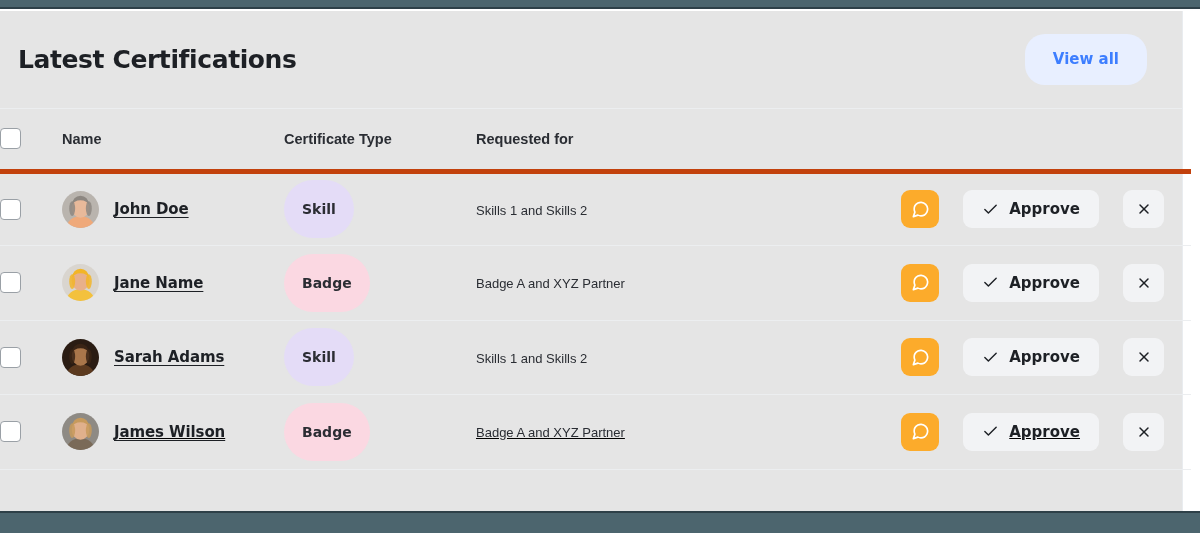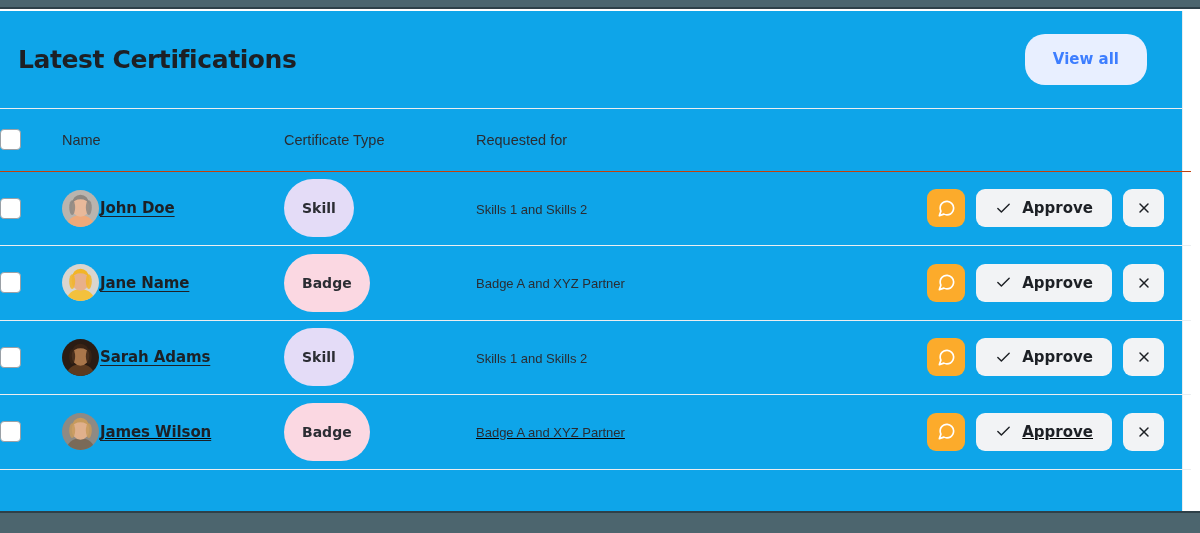--- a/index.html
+++ b/index.html
@@ -29,21 +29,21 @@
   .chrome-bar.top    { top: 0;  height: 9px;  border-bottom: 2px solid #2e4048; }
   .chrome-bar.bottom { bottom: 0; height: 22px; border-top: 2px solid #2e4048; }
 
   
   .card {
     position: absolute;
     top: 11px;
     left: 0;
     width: 1183px;
     height: 500px;
-    background: #0ea5e9;
+    background: #e5e5e5;
     border-right: 1px solid #e9ecef;
   }
 
   
   .card-header {
     display: flex;
     align-items: center;
     justify-content: space-between;
     height: 98px;
     padding: 0 35px 0 18px;
@@ -79,23 +79,23 @@
   .col-type  { width: 192px; }
   .col-req   { width: 420px; }
   .col-act   { width: 295px; }
 
   .tbl thead th {
     height: 62px;
     text-align: left;
     vertical-align: middle;
     font-family: "Liberation Sans", sans-serif;
     font-size: 14.5px;
-    font-weight: 400;
+    font-weight: 700;
     color: #2a2d33;
-    border-bottom: 1px solid #c2410c;
+    border-bottom: 5px solid #c2410c;
     padding: 0;
   }
 
   .tbl tbody td {
     height: 74.5px;
     vertical-align: middle;
     border-bottom: 1px solid #eceef0;
     padding: 0;
   }
 
@@ -112,21 +112,21 @@
     height: 21px;
     border: 1.6px solid #9aa0a6;
     border-radius: 4px;
     background: #fff;
     display: inline-block;
     cursor: pointer;
     vertical-align: middle;
   }
 
   
-  .name-wrap { display: flex; align-items: center; gap: 1px; }
+  .name-wrap { display: flex; align-items: center; gap: 15px; }
 
   .avatar {
     width: 37px;
     height: 37px;
     border-radius: 50%;
     flex: 0 0 37px;
     overflow: hidden;
     position: relative;
   }
   .avatar .av-svg { display: block; width: 37px; height: 37px; }
@@ -161,21 +161,21 @@
   .req-text {
     font-family: "Liberation Sans", sans-serif;
     font-size: 13px;
     color: #2a2d33;
   }
 
   
   .actions {
     display: flex;
     align-items: center;
-    gap: 11px;
+    gap: 24px;
     padding-right: 27px;
     justify-content: flex-end;
   }
 
   .btn-chat {
     width: 38px;
     height: 38px;
     background: #fcab2b;
     border: none;
     border-radius: 9px;

